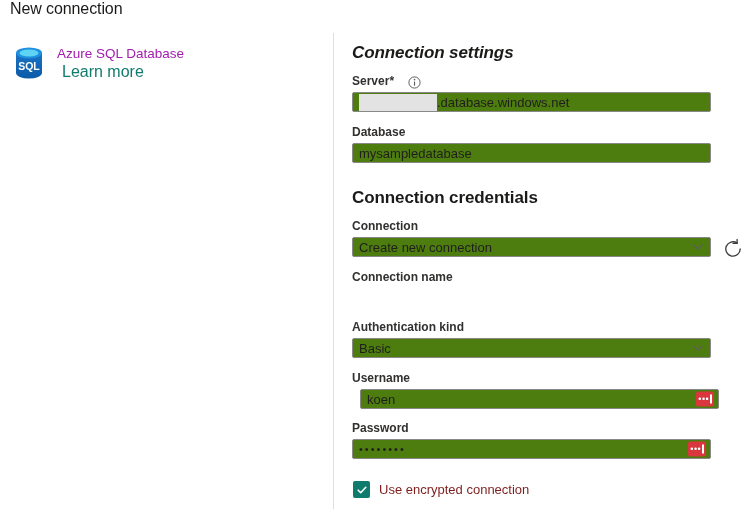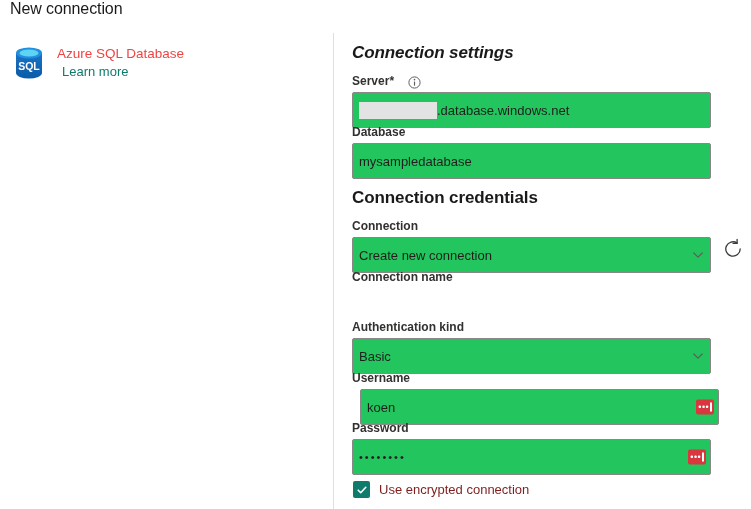--- a/index.html
+++ b/index.html
@@ -46,28 +46,28 @@
     height: 38px;
     flex: 0 0 38px;
     margin-top: 1px;
   }
   #connector-text {
     margin-left: 9px;
     padding-top: 2px;
   }
   #connector-title {
     font-size: 13.5px;
-    color: #ef4444;
+    color: #a21caf;
     line-height: 17px;
   }
   #learn-more {
     display: inline-block;
     margin-top: 2px;
     margin-left: 5px;
-    font-size: 13px;
+    font-size: 16px;
     color: #0f7b6c;
     text-decoration: none;
     cursor: pointer;
     line-height: 16px;
   }
 
   
   #panel-divider {
     position: absolute;
     left: 333px;
@@ -98,24 +98,24 @@
     font-size: 12px;
     font-weight: 600;
     color: #323130;
     line-height: 15px;
   }
   .req-star { color: #323130; font-weight: 600; }
 
   .field-box {
     position: absolute;
     box-sizing: border-box;
-    height: 36px;
+    height: 20px;
     border: 1px solid #8a8886;
     border-radius: 2px;
-    background: #22c55e;
+    background: #4d7c0f;
     font-size: 13px;
     color: #201f1e;
     display: flex;
     align-items: center;
     padding: 0 6px;
     overflow: hidden;
   }
   .field-box .value { white-space: nowrap; }
 
   .caret-icon {

